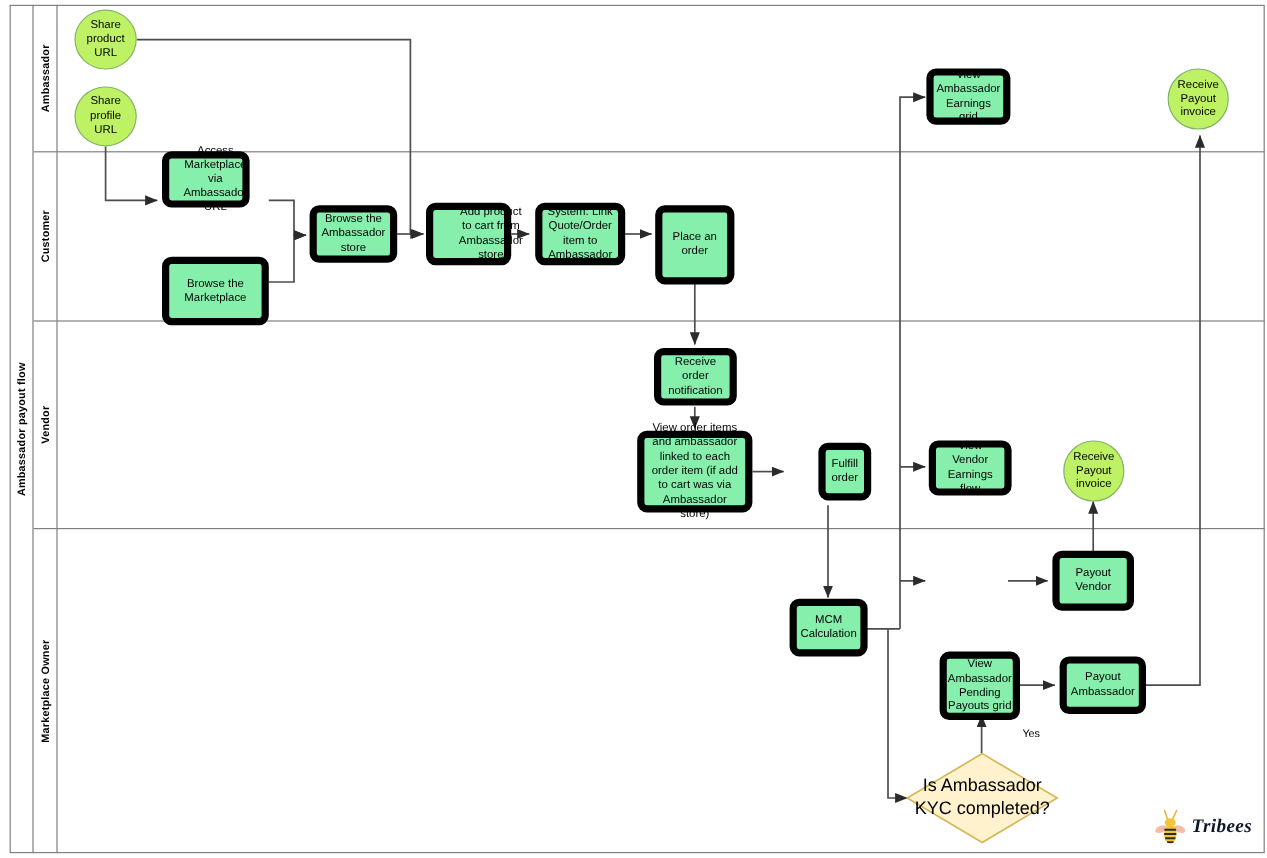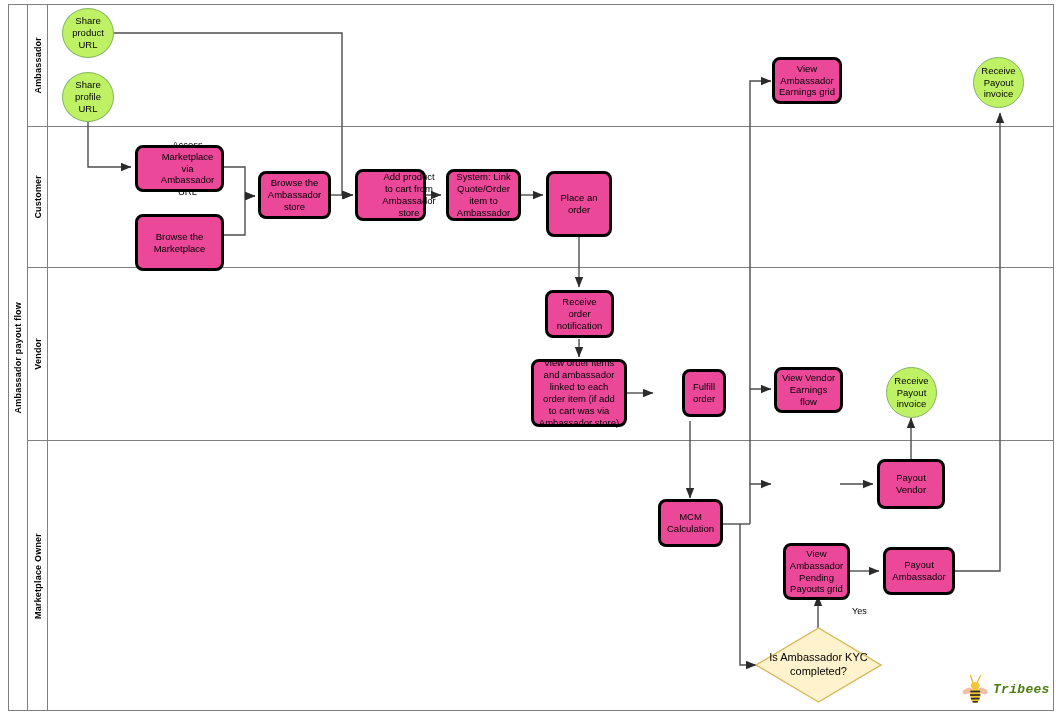--- a/index.html
+++ b/index.html
@@ -81,41 +81,41 @@
     display: flex;
     align-items: center;
     justify-content: center;
     text-align: center;
     font-size: 9.5px;
     line-height: 1.25;
     color: #000000;
     padding: 2px 4px;
   }
   .node.process {
-    background: #ec4899;
-    border: 3px solid #000000;
+    background: #86efac;
+    border: 6px solid #000000;
     border-radius: 8px;
   }
   .node.event {
     background: #bef264;
     border: 1px solid #82b366;
     border-radius: 50%;
   }
   .node.decision {
     background: transparent;
     border: none;
   }
   .diamond-shape {
     position: absolute;
     inset: 0;
   }
   .diamond-text {
     position: relative;
     z-index: 2;
-    font-size: 11px;
+    font-size: 15px;
     line-height: 1.25;
     text-align: center;
     width: 100%;
   }
 
   
   svg.edges {
     position: absolute;
     left: 0;
     top: 0;
@@ -136,25 +136,25 @@
     position: absolute;
     left: 962px;
     top: 672px;
     width: 88px;
     height: 34px;
     display: flex;
     align-items: center;
     gap: 3px;
   }
   .logo-text {
-    font-family: Liberation Mono, monospace;
+    font-family: Liberation Serif, serif;
     font-style: italic;
     font-weight: bold;
-    font-size: 13px;
-    color: #4d7c0f;
+    font-size: 16px;
+    color: #0f172a;
     letter-spacing: .3px;
   }
 </style>
 </head>
 <body>
 
 <div id="canvas">
 
   <div class="pool"></div>
 
@@ -238,21 +238,21 @@
   <div class="edge-label" style="left:852px;top:606px;">Yes</div>
 
   <div class="node event" style="left:62px;top:8px;width:52px;height:50px;">Share product URL</div>
 
   <div class="node event" style="left:62px;top:72px;width:52px;height:50px;">Share profile URL</div>
 
   <div class="node process" style="left:772px;top:57px;width:70px;height:47px;">View Ambassador Earnings grid</div>
 
   <div class="node event" style="left:973px;top:57px;width:51px;height:51px;">Receive Payout invoice</div>
 
-  <div class="node process" style="left:135px;top:145px;width:89px;height:47px;padding-left:20px;">Access Marketplace via Ambassador URL</div>
+  <div class="node process" style="left:135px;top:126px;width:73px;height:47px;padding-left:20px;">Access Marketplace via Ambassador URL</div>
 
   <div class="node process" style="left:135px;top:214px;width:89px;height:57px;">Browse the Marketplace</div>
 
   <div class="node process" style="left:258px;top:171px;width:73px;height:48px;">Browse the Ambassador store</div>
 
   <div class="node process" style="left:355px;top:169px;width:71px;height:52px;padding-left:41px;">Add product to cart from Ambassador store</div>
 
   <div class="node process" style="left:446px;top:169px;width:75px;height:52px;">System: Link Quote/Order item to Ambassador</div>
 
   <div class="node process" style="left:546px;top:171px;width:66px;height:66px;">Place an order</div>

